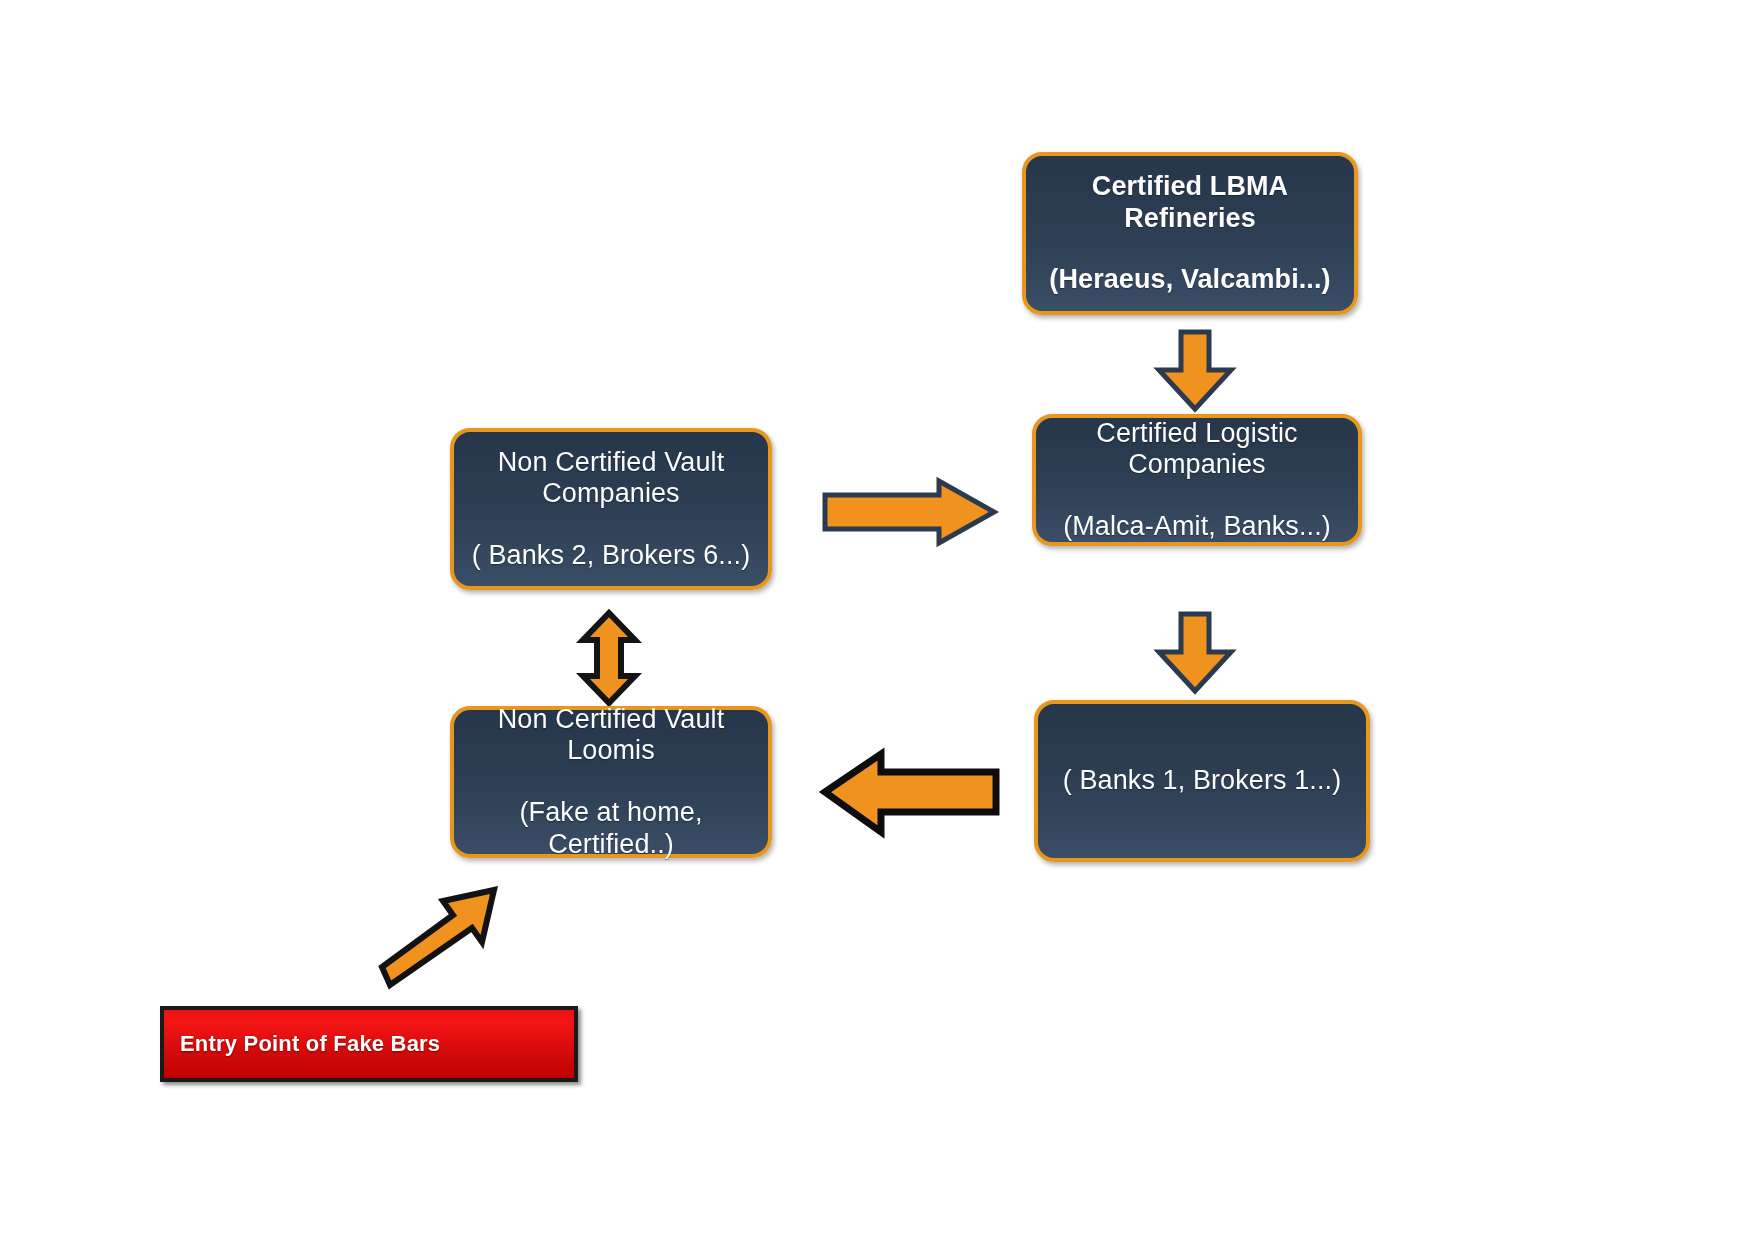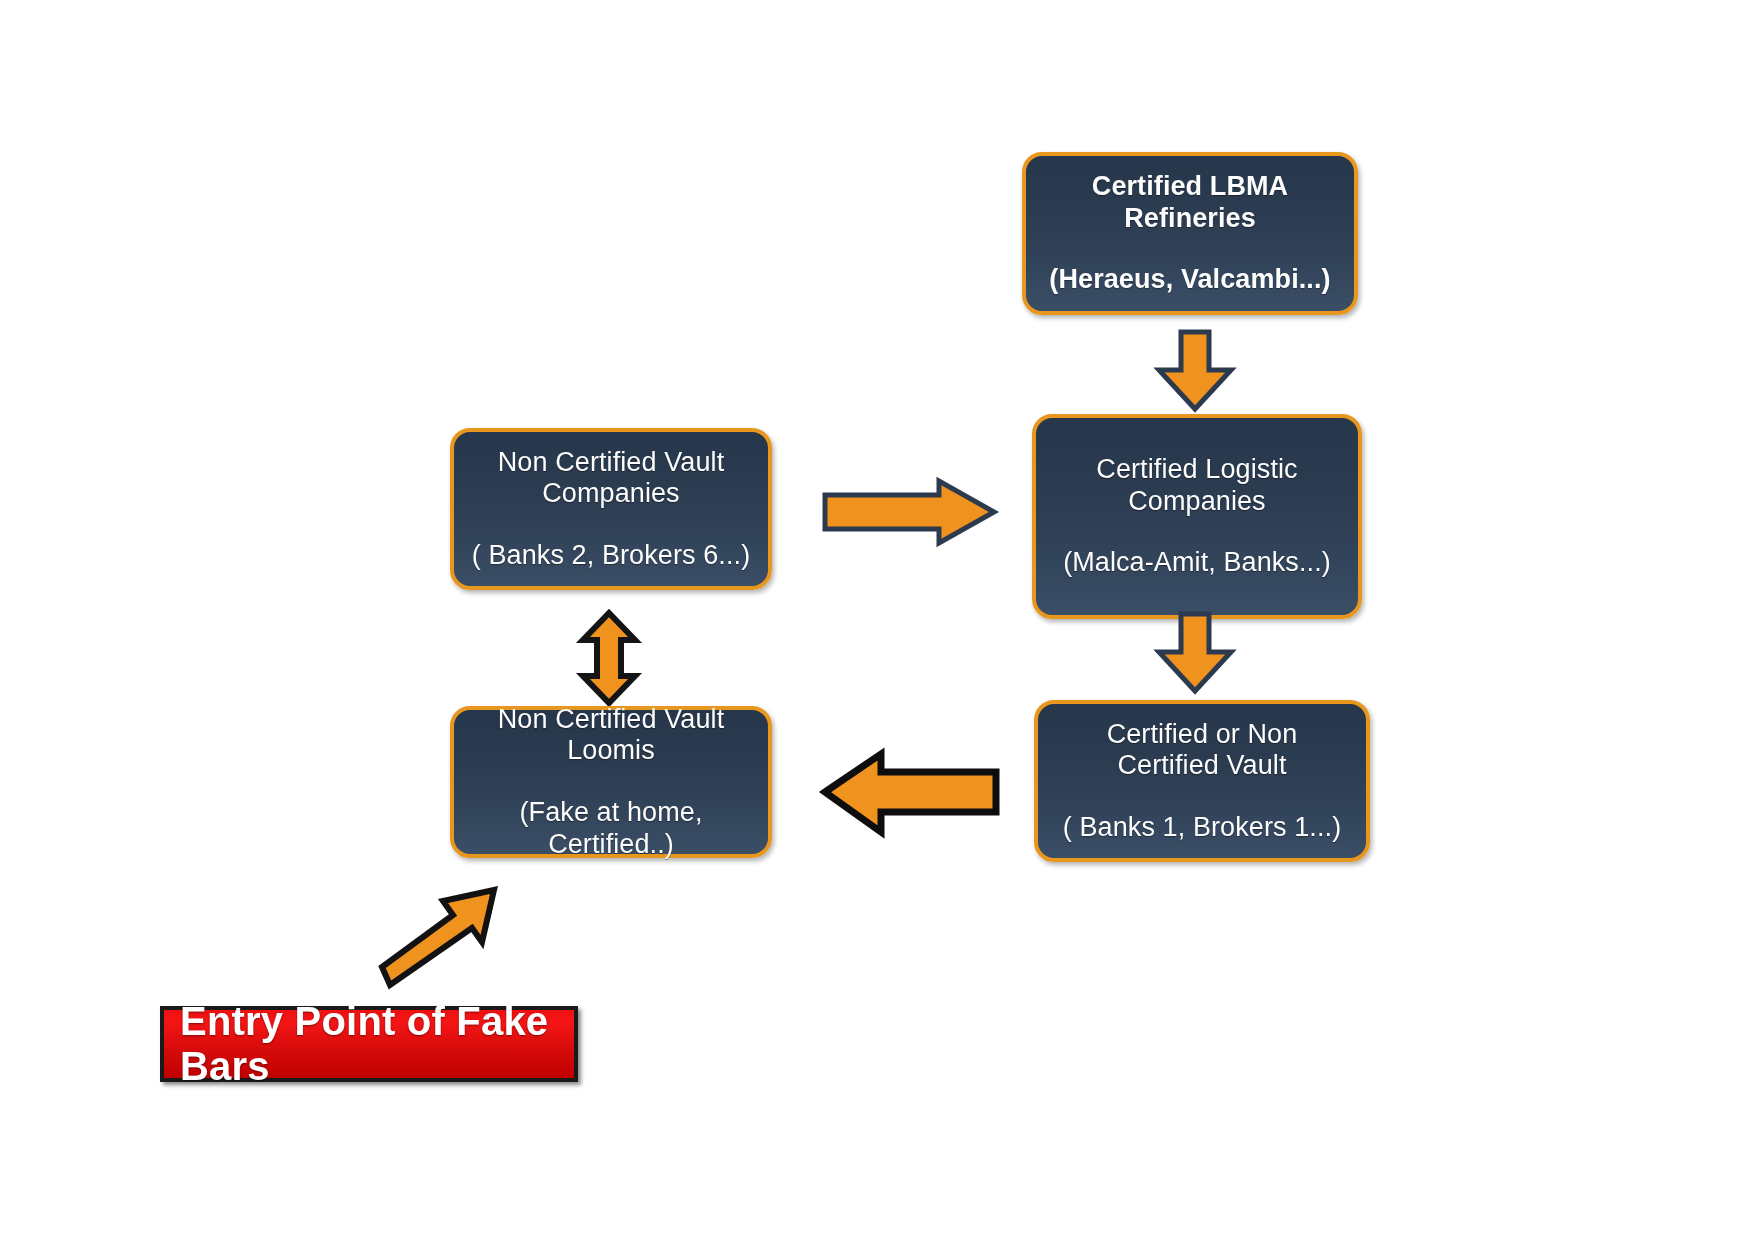--- a/index.html
+++ b/index.html
@@ -53,21 +53,21 @@
     box-sizing: border-box;
     border: 4px solid #1A1A1A;
     background: linear-gradient(180deg, #EE1111 0%, #F41515 18%, #D40A0A 62%, #C00000 100%);
     box-shadow: 3px 3px 4px rgba(0,0,0,0.45);
     display: flex;
     align-items: center;
     justify-content: flex-start;
     padding-left: 16px;
   }
   .banner span {
-    font-size: 40px;
+    font-size: 22px;
     font-weight: bold;
     color: #FFFFFF;
     letter-spacing: 0.2px;
     text-shadow: 0 1px 2px rgba(0,0,0,0.45);
   }
 
   
   .arrow {
     position: absolute;
   }
@@ -86,41 +86,37 @@
       <span class="line">(Heraeus, Valcambi...)</span>
     </div>
   </div>
 
   <div class="arrow" style="left:1155px; top:330px; width:80px; height:82px;">
     <svg width="80" height="82" viewBox="0 0 80 82">
       <polygon points="26,2 54,2 54,40 76,40 40,79 4,40 26,40" fill="#F0921E" stroke="#2B3A4E" stroke-width="5" stroke-linejoin="miter"></polygon>
     </svg>
   </div>
 
-  <div class="node" style="left:1032px; top:414px; width:330px; height:205px;">
+  <div class="node" style="left:1032px; top:414px; width:330px; height:132px;">
     <div class="grp">
       <span class="line">Certified Logistic</span>
       <span class="line">Companies</span>
     </div>
     <div class="grp">
       <span class="line">(Malca-Amit, Banks...)</span>
     </div>
   </div>
 
   <div class="arrow" style="left:1155px; top:612px; width:80px; height:82px;">
     <svg width="80" height="82" viewBox="0 0 80 82">
       <polygon points="26,2 54,2 54,40 76,40 40,79 4,40 26,40" fill="#F0921E" stroke="#2B3A4E" stroke-width="5" stroke-linejoin="miter"></polygon>
     </svg>
   </div>
 
   <div class="node" style="left:1034px; top:700px; width:336px; height:162px;">
-    <div class="grp">
-      <span class="line">Certified or Non</span>
-      <span class="line">Certified Vault</span>
-    </div>
     <div class="grp">
       <span class="line">( Banks 1, Brokers 1...)</span>
     </div>
   </div>
 
   <div class="node" style="left:450px; top:428px; width:322px; height:162px;">
     <div class="grp">
       <span class="line">Non Certified Vault</span>
       <span class="line">Companies</span>
     </div>

